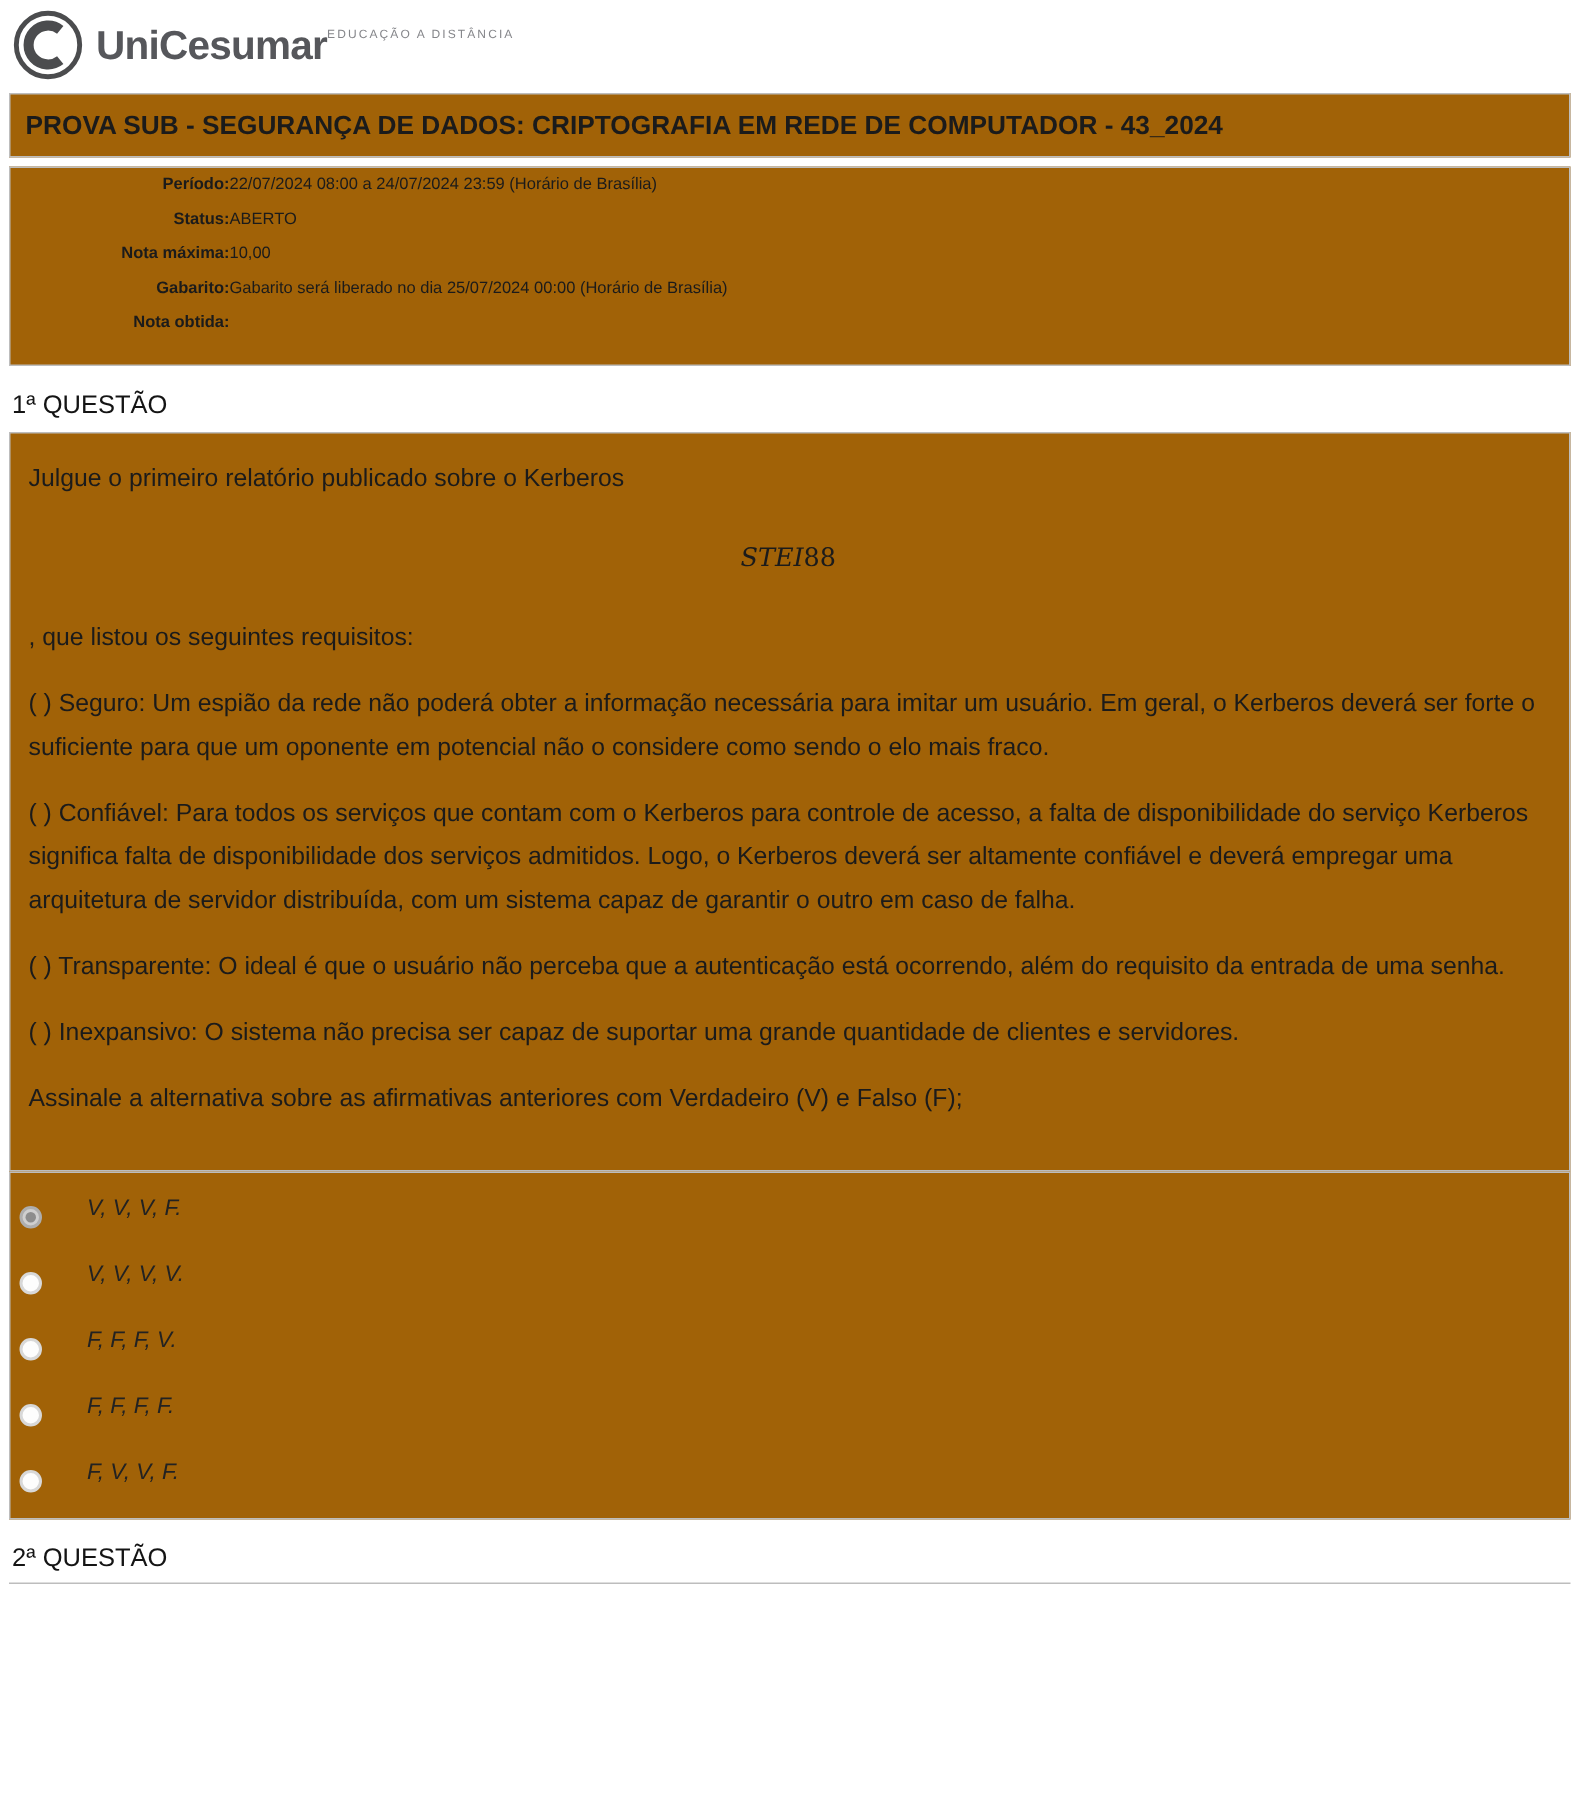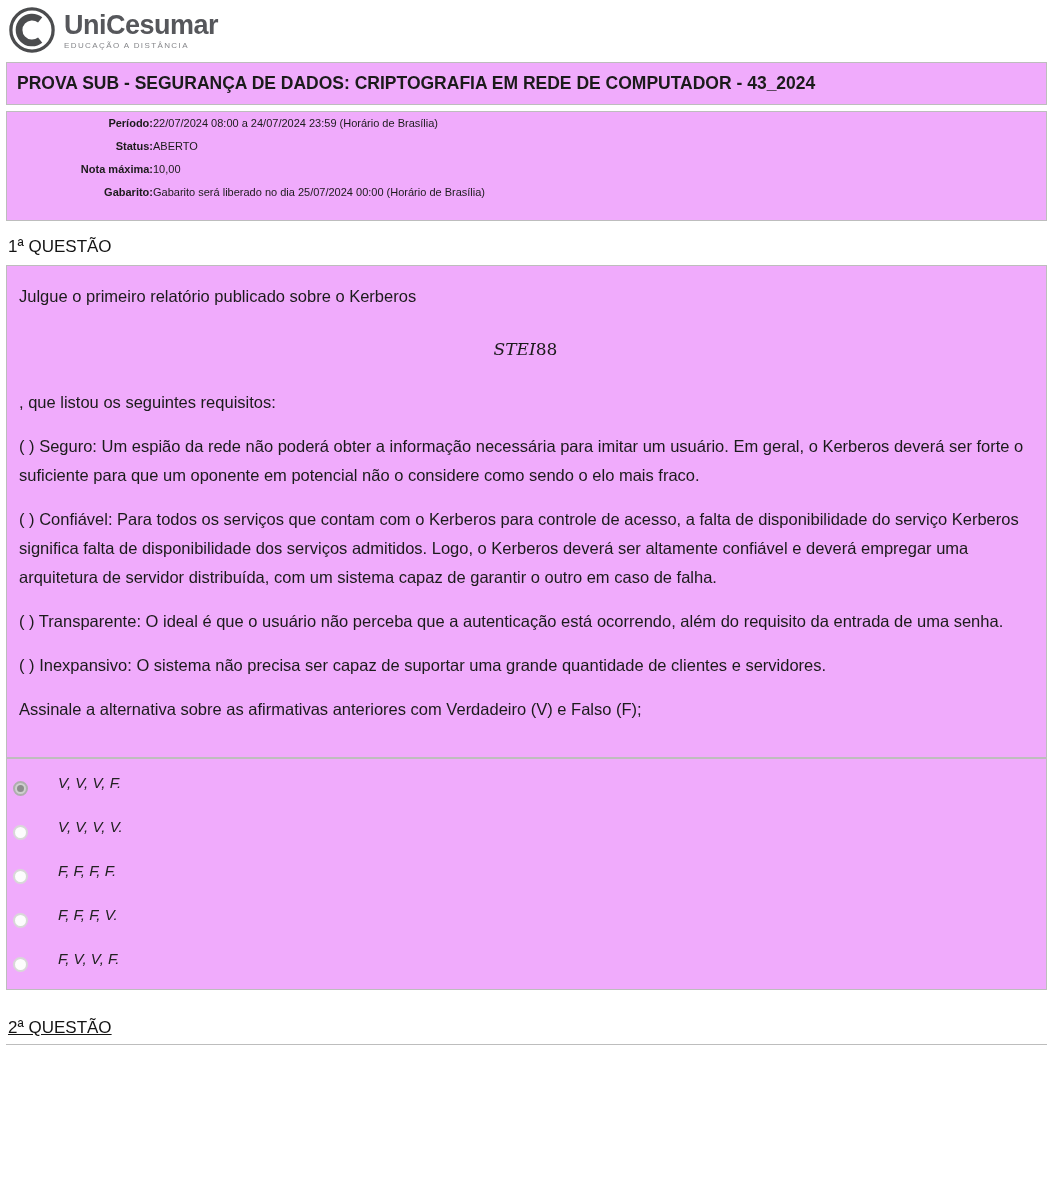--- a/index.html
+++ b/index.html
@@ -16,40 +16,40 @@
 
   
   .logo-row {
     display: flex;
     align-items: center;
     gap: 8px;
     margin: 2px 0 6px 2px;
     height: 52px;
   }
   .logo-mark { width: 48px; height: 48px; flex: none; }
-  .brand-block { display: flex; flex-direction: column; justify-content: flex-end; }
+  .brand-block { display: flex; flex-direction: row; justify-content: flex-end; }
   .brand-name {
     font-size: 27px;
     font-weight: 700;
     color: #56575b;
     line-height: 28px;
     letter-spacing: -0.5px;
   }
   .brand-tagline {
     font-size: 8px;
     letter-spacing: 1.4px;
     color: #85868a;
     margin-top: 2px;
     font-weight: 400;
   }
 
   
   .box {
     border: 1px solid #bdbdbd;
-    background: #f0abfc;
+    background: #a16207;
   }
   .title-box {
     margin-top: 4px;
     padding: 10px 10px;
     font-size: 17.5px;
     font-weight: 700;
     line-height: 21px;
   }
   .info-box {
     margin-top: 6px;
@@ -122,21 +122,21 @@
   }
   .option-label {
     margin-left: 30px;
     font-size: 15px;
     line-height: 20px;
     align-self: flex-start;
     padding-top: 10px;
     color: #222;
   }
 
-  .next-question { margin-top: 28px; margin-bottom: 6px; text-decoration: underline; }
+  .next-question { margin-top: 16px; margin-bottom: 6px; }
   .bottom-rule {
     border-top: 1px solid #bdbdbd;
     height: 1px;
     margin-top: 4px;
   }
 </style>
 </head>
 <body>
 
 <div class="page">
@@ -168,20 +168,24 @@
       <span class="info-value">ABERTO</span>
     </div>
     <div class="info-row">
       <span class="info-label">Nota máxima:</span>
       <span class="info-value">10,00</span>
     </div>
     <div class="info-row">
       <span class="info-label">Gabarito:</span>
       <span class="info-value">Gabarito será liberado no dia 25/07/2024 00:00 (Horário de Brasília)</span>
     </div>
+    <div class="info-row">
+      <span class="info-label">Nota obtida:</span>
+      <span class="info-value"></span>
+    </div>
   </div>
 
   <div class="section-heading">1ª QUESTÃO</div>
 
   <div class="box question-box">
     <p>Julgue o primeiro relatório publicado sobre o Kerberos</p>
     <p class="citation"><span class="cit-word">STEI</span><span class="cit-num">88</span></p>
     <p>, que listou os seguintes requisitos:</p>
     <p>( ) Seguro: Um espião da rede não poderá obter a informação necessária para imitar um usuário. Em geral, o Kerberos deverá ser forte o suficiente para que um oponente em potencial não o considere como sendo o elo mais fraco.</p>
     <p>( ) Confiável: Para todos os serviços que contam com o Kerberos para controle de acesso, a falta de disponibilidade do serviço Kerberos significa falta de disponibilidade dos serviços admitidos. Logo, o Kerberos deverá ser altamente confiável e deverá empregar uma arquitetura de servidor distribuída, com um sistema capaz de garantir o outro em caso de falha.</p>
@@ -195,25 +199,25 @@
     <div class="option-row">
       <span class="radio selected"></span>
       <span class="option-label">V, V, V, F.</span>
     </div>
     <div class="option-row">
       <span class="radio"></span>
       <span class="option-label">V, V, V, V.</span>
     </div>
     <div class="option-row">
       <span class="radio"></span>
+      <span class="option-label">F, F, F, V.</span>
+    </div>
+    <div class="option-row">
+      <span class="radio"></span>
       <span class="option-label">F, F, F, F.</span>
-    </div>
-    <div class="option-row">
-      <span class="radio"></span>
-      <span class="option-label">F, F, F, V.</span>
     </div>
     <div class="option-row">
       <span class="radio"></span>
       <span class="option-label">F, V, V, F.</span>
     </div>
   </div>
 
   <div class="section-heading next-question">2ª QUESTÃO</div>
   <div class="bottom-rule"></div>
 

